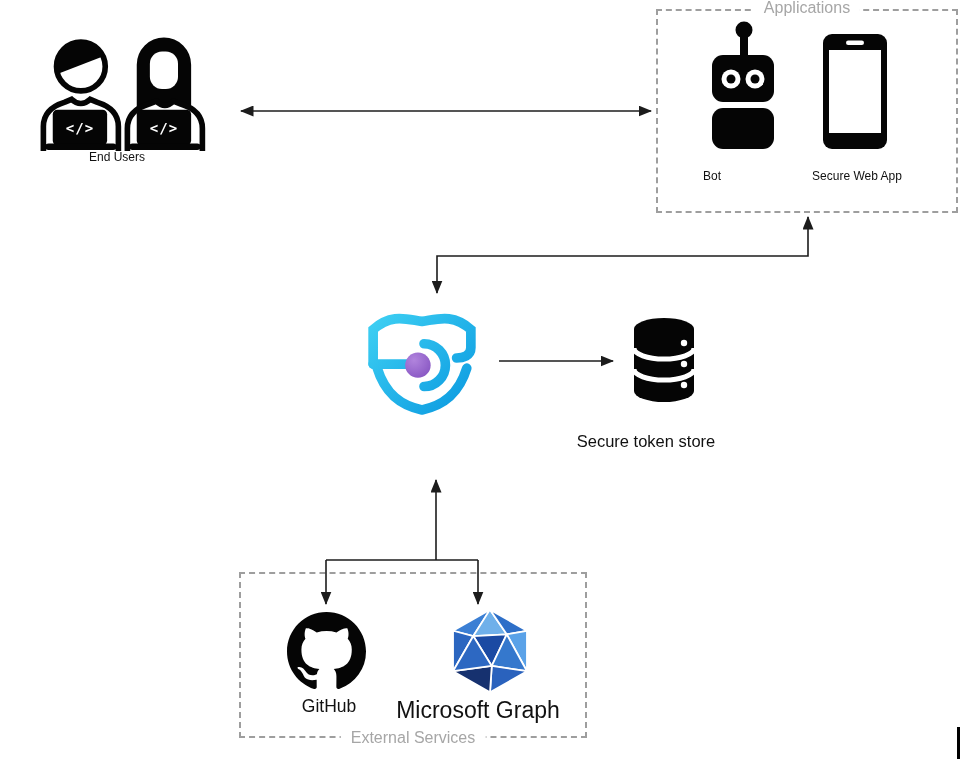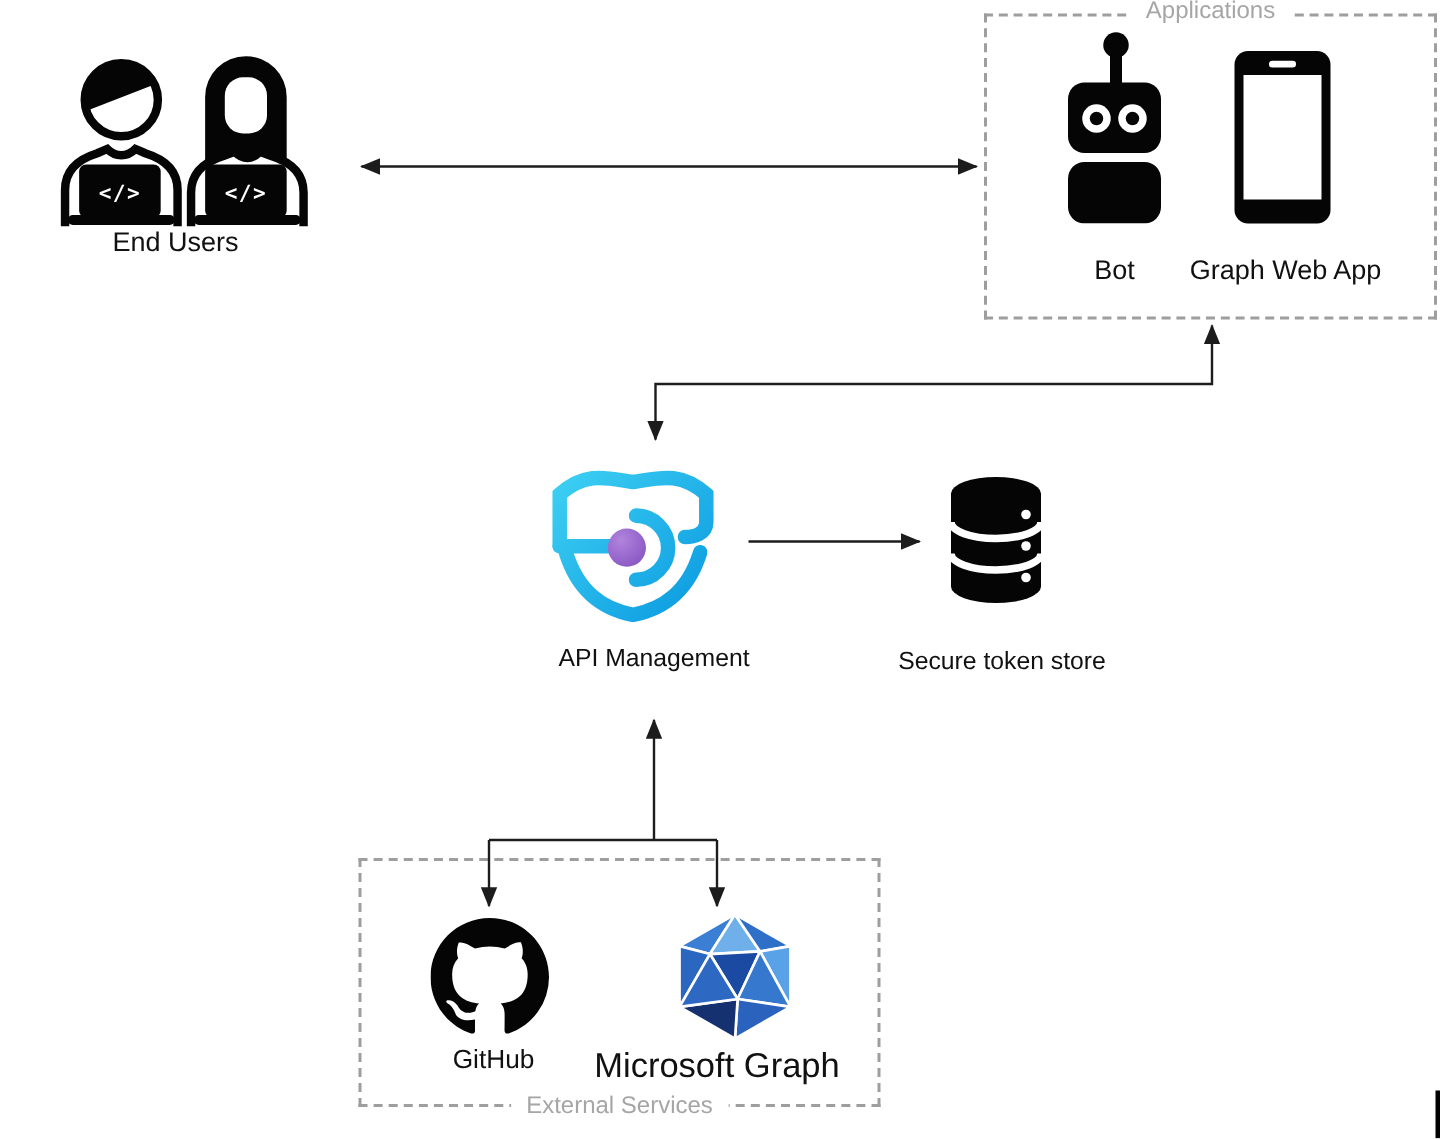--- a/index.html
+++ b/index.html
@@ -2,21 +2,21 @@
 <html style="--line-black: #1c1c1c; --border-gray: #9e9e9e; --label-gray: #a6a6a6; --icon-black: #050505; --shield-cyan-light: #3ed0f3; --shield-cyan-dark: #0d9ce1; --dot-purple-light: #b184dd; --dot-purple-dark: #8250bf;"><head>
 <meta charset="utf-8">
 <style>
   html,body{margin:0;padding:0;background:#fff;}
   .canvas{
     position:relative;width:970px;height:759px;background:#fff;
     font-family:"Liberation Sans",sans-serif;overflow:hidden;
   }
   .icon{position:absolute;z-index:3;}
   .lbl{
-    position:absolute;z-index:3;color:#111;font-size:18px;
+    position:absolute;z-index:3;color:#111;font-size:12px;
     text-align:center;white-space:nowrap;line-height:1.25;
   }
   .lbl-sm{font-size:16.5px;}
   .group-box{
     position:absolute;z-index:1;border:2px dashed var(--border-gray);
     box-sizing:border-box;background:transparent;
   }
   .group-label{
     position:absolute;left:50%;transform:translateX(-50%);
     background:#fff;padding:0 10px;color:var(--label-gray);
@@ -92,22 +92,22 @@
     <circle class="ink" cx="48" cy="58" r="4.5"></circle>
     <rect class="ink" x="5" y="87" width="62" height="41" rx="11"></rect>
   </svg>
 
   <svg class="icon" style="left:822px;top:33px" width="66" height="117" viewBox="0 0 66 117">
     <rect class="ink" x="1" y="1" width="64" height="115" rx="9"></rect>
     <rect x="7" y="17" width="52" height="83" fill="#fff"></rect>
     <rect x="24" y="7.5" width="18" height="4.5" rx="2.2" fill="#fff"></rect>
   </svg>
 
-  <div class="lbl" style="left:705px;top:169px;width:76px">Bot</div>
-  <div class="lbl" style="left:783px;top:169px;width:148px">Graph Web App</div>
+  <div class="lbl" style="left:674px;top:169px;width:76px">Bot</div>
+  <div class="lbl" style="left:783px;top:169px;width:148px">Secure Web App</div>
 
   <svg class="icon" style="left:358px;top:301px" width="128" height="114" viewBox="0 0 120 112">
     <defs>
       <linearGradient id="apimg" gradientUnits="userSpaceOnUse" x1="15" y1="10" x2="105" y2="100">
         <stop offset="0" stop-color="#3ed0f3"></stop>
         <stop offset="1" stop-color="#0d9ce1"></stop>
       </linearGradient>
       <radialGradient id="apimdot" cx="0.35" cy="0.3" r="0.9">
         <stop offset="0" stop-color="#b184dd"></stop>
         <stop offset="1" stop-color="#8250bf"></stop>
@@ -116,33 +116,32 @@
     <g stroke="url(#apimg)" stroke-width="9.5" stroke-linecap="round" fill="none">
       <path d="M12 62 L12 28 C30 12 45 18 60 20 C75 18 90 12 108 28 L108 46 C108 54 100 56 94 56"></path>
       <path d="M12 62 L47 62"></path>
       <path d="M62 42 A21 21 0 0 1 62 84"></path>
       <path d="M16 66 C24 92 40 103 60 107 C80 103 96 92 104 66"></path>
     </g>
     <circle cx="56" cy="63" r="12.5" fill="url(#apimdot)"></circle>
   </svg>
 
   <div class="lbl lbl-sm" style="left:330px;top:429px;width:212px">
-    <div>API Management</div>
   </div>
 
   <svg class="icon" style="left:629px;top:317px" width="70" height="86" viewBox="0 0 70 86">
     <path class="ink" d="M5 12 A30 11 0 0 1 65 12 L65 74 A30 11 0 0 1 5 74 Z"></path>
     <path d="M5 31 A30 11 0 0 0 65 31" stroke="#fff" stroke-width="5" fill="none"></path>
     <path d="M5 52 A30 11 0 0 0 65 52" stroke="#fff" stroke-width="5" fill="none"></path>
     <circle cx="55" cy="26" r="3.2" fill="#fff"></circle>
     <circle cx="55" cy="47" r="3.2" fill="#fff"></circle>
     <circle cx="55" cy="68" r="3.2" fill="#fff"></circle>
   </svg>
 
-  <div class="lbl lbl-sm" style="left:575px;top:431px;width:186px">Secure token store</div>
+  <div class="lbl lbl-sm" style="left:553px;top:431px;width:186px">Secure token store</div>
 
   <div class="group-box" style="left:239px;top:572px;width:348px;height:166px">
     <span class="group-label bottom">External Services</span>
   </div>
 
   <svg class="icon" style="left:287px;top:612px" width="79" height="79" viewBox="0 0 16 16">
     <path class="ink" fill-rule="evenodd" d="M8 0C3.58 0 0 3.58 0 8c0 3.54 2.29 6.53 5.47 7.59.4.07.55-.17.55-.38 0-.19-.01-.82-.01-1.49-2.01.37-2.53-.49-2.69-.94-.09-.23-.48-.94-.82-1.13-.28-.15-.68-.52-.01-.53.63-.01 1.08.58 1.23.82.72 1.21 1.87.87 2.33.66.07-.52.28-.87.51-1.07-1.78-.2-3.64-.89-3.64-3.95 0-.87.31-1.59.82-2.15-.08-.2-.36-1.02.08-2.12 0 0 .67-.21 2.2.82.64-.18 1.32-.27 2-.27s1.36.09 2 .27c1.53-1.04 2.2-.82 2.2-.82.44 1.1.16 1.92.08 2.12.51.56.82 1.27.82 2.15 0 3.07-1.87 3.75-3.65 3.95.29.25.54.73.54 1.48 0 1.07-.01 1.93-.01 2.2 0 .21.15.46.55.38A8.012 8.012 0 0 0 16 8c0-4.42-3.58-8-8-8z"></path>
   </svg>
 
   <svg class="icon" style="left:446px;top:607px" width="88" height="88" viewBox="0 0 100 100">

